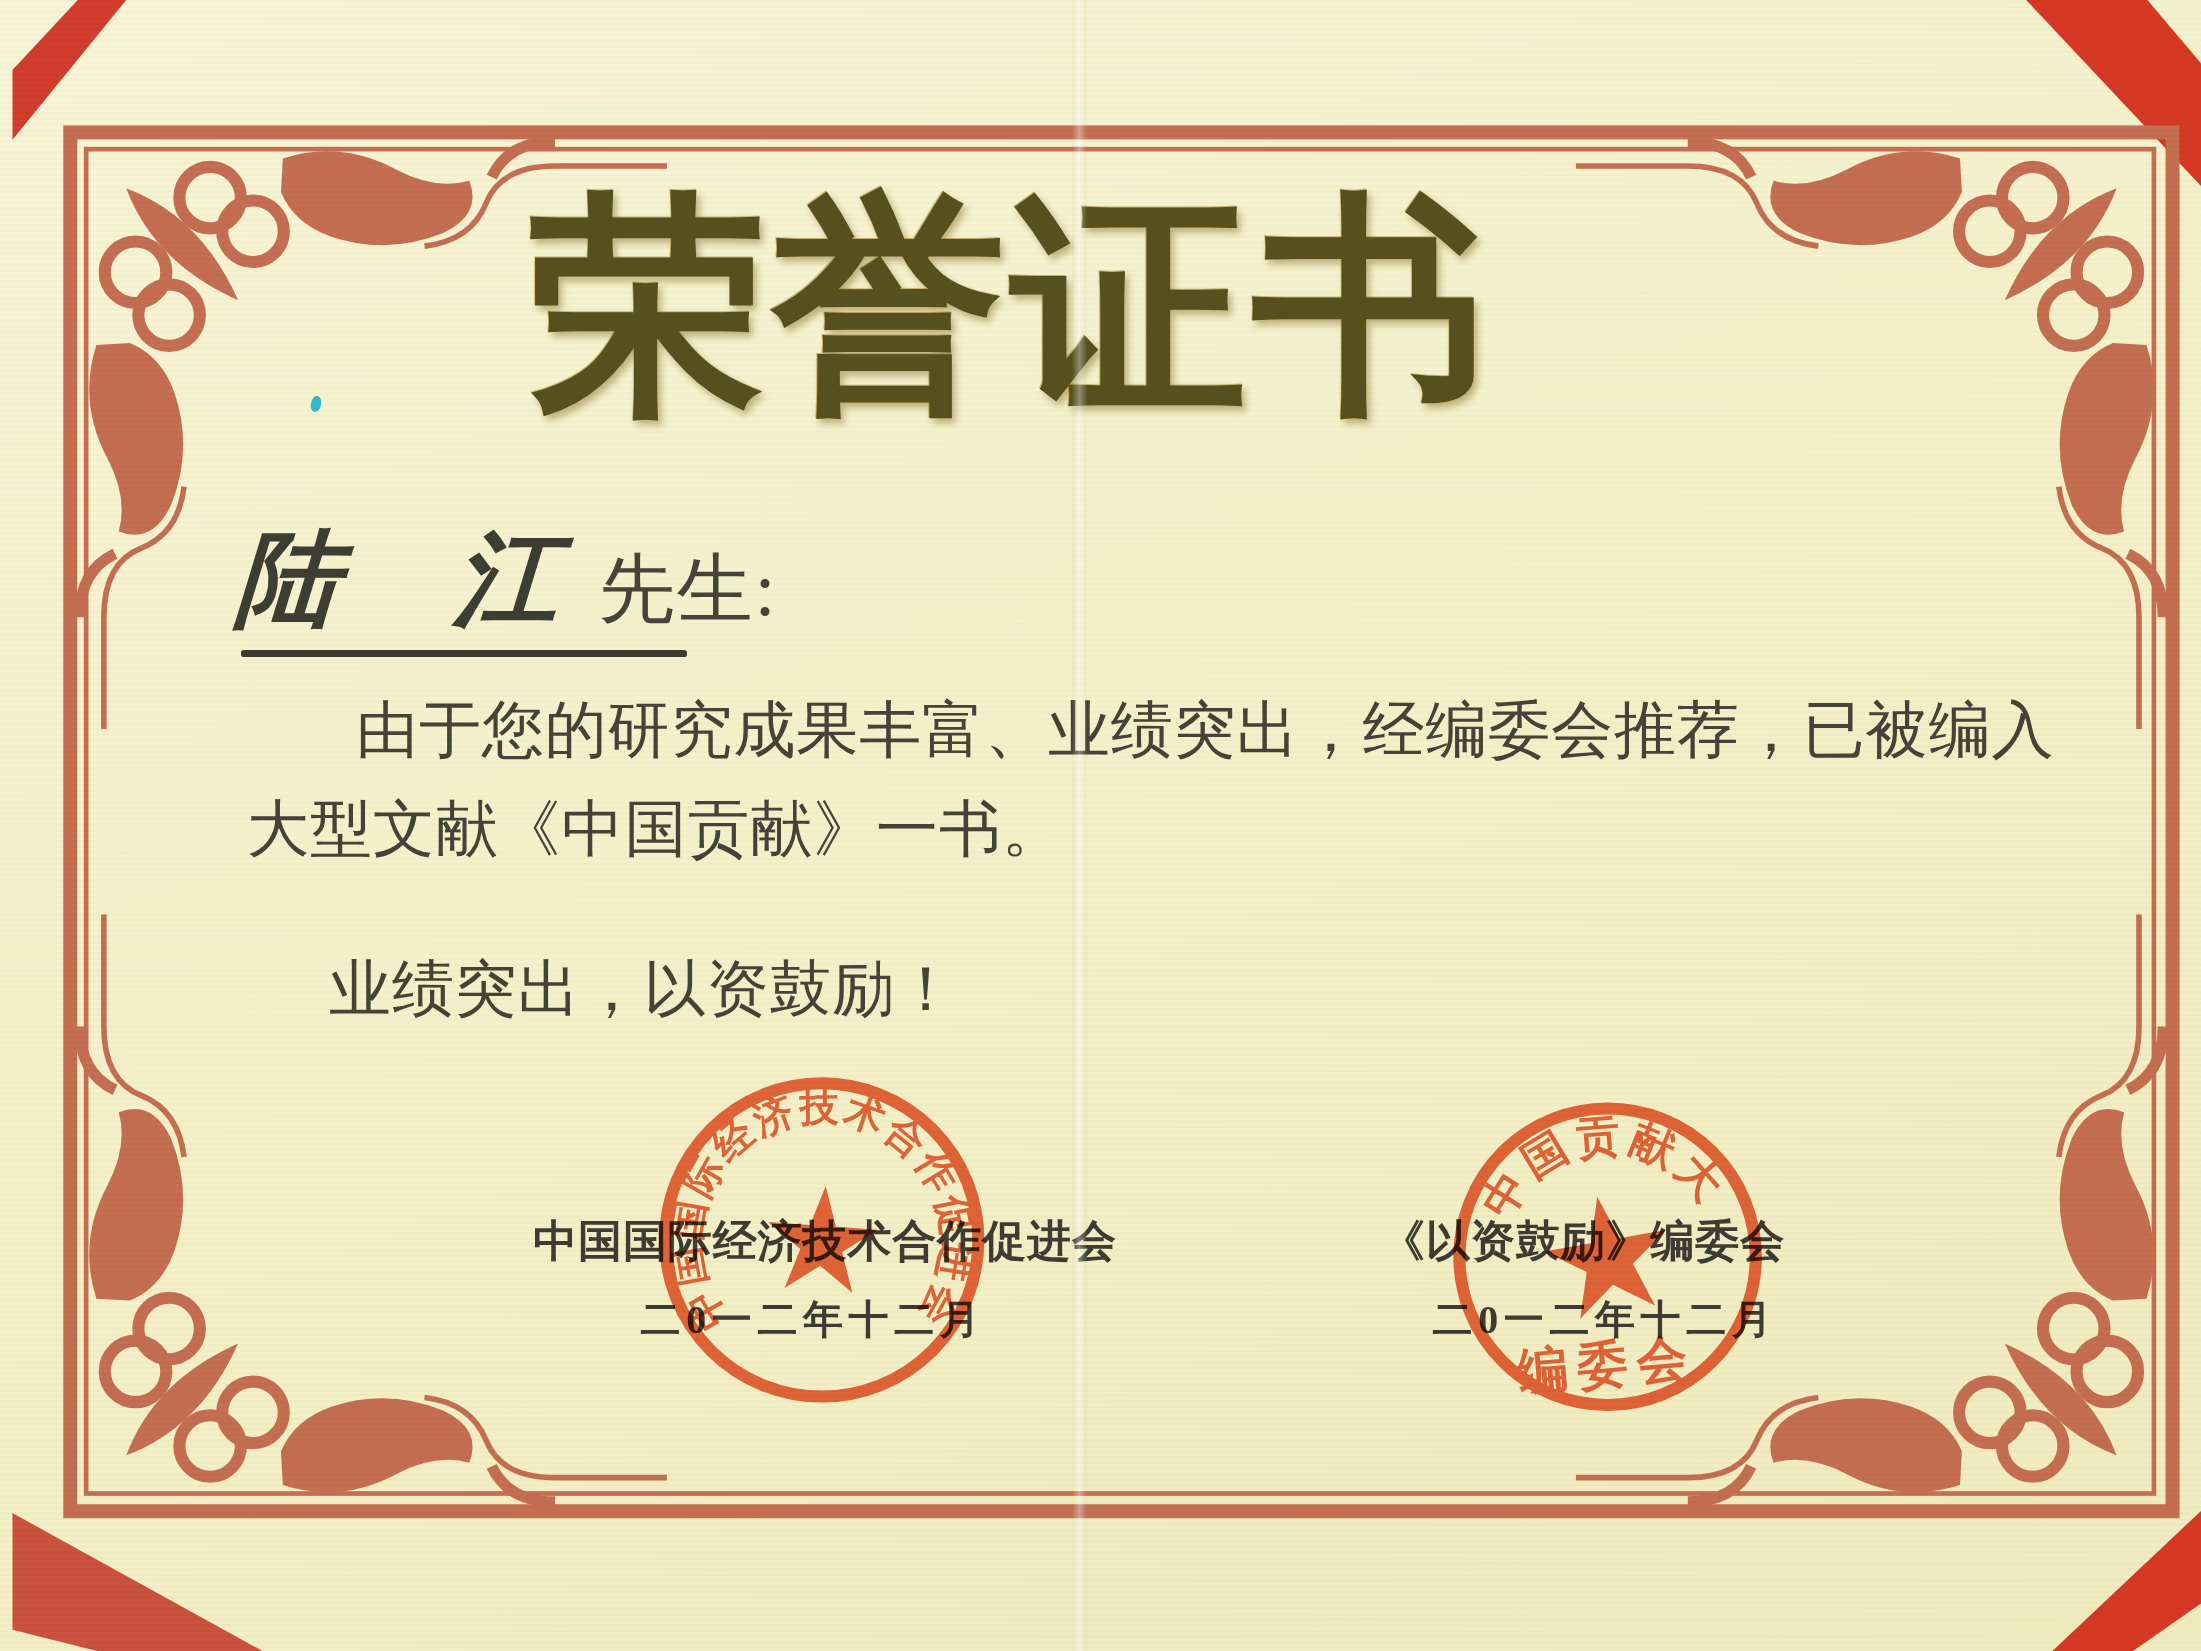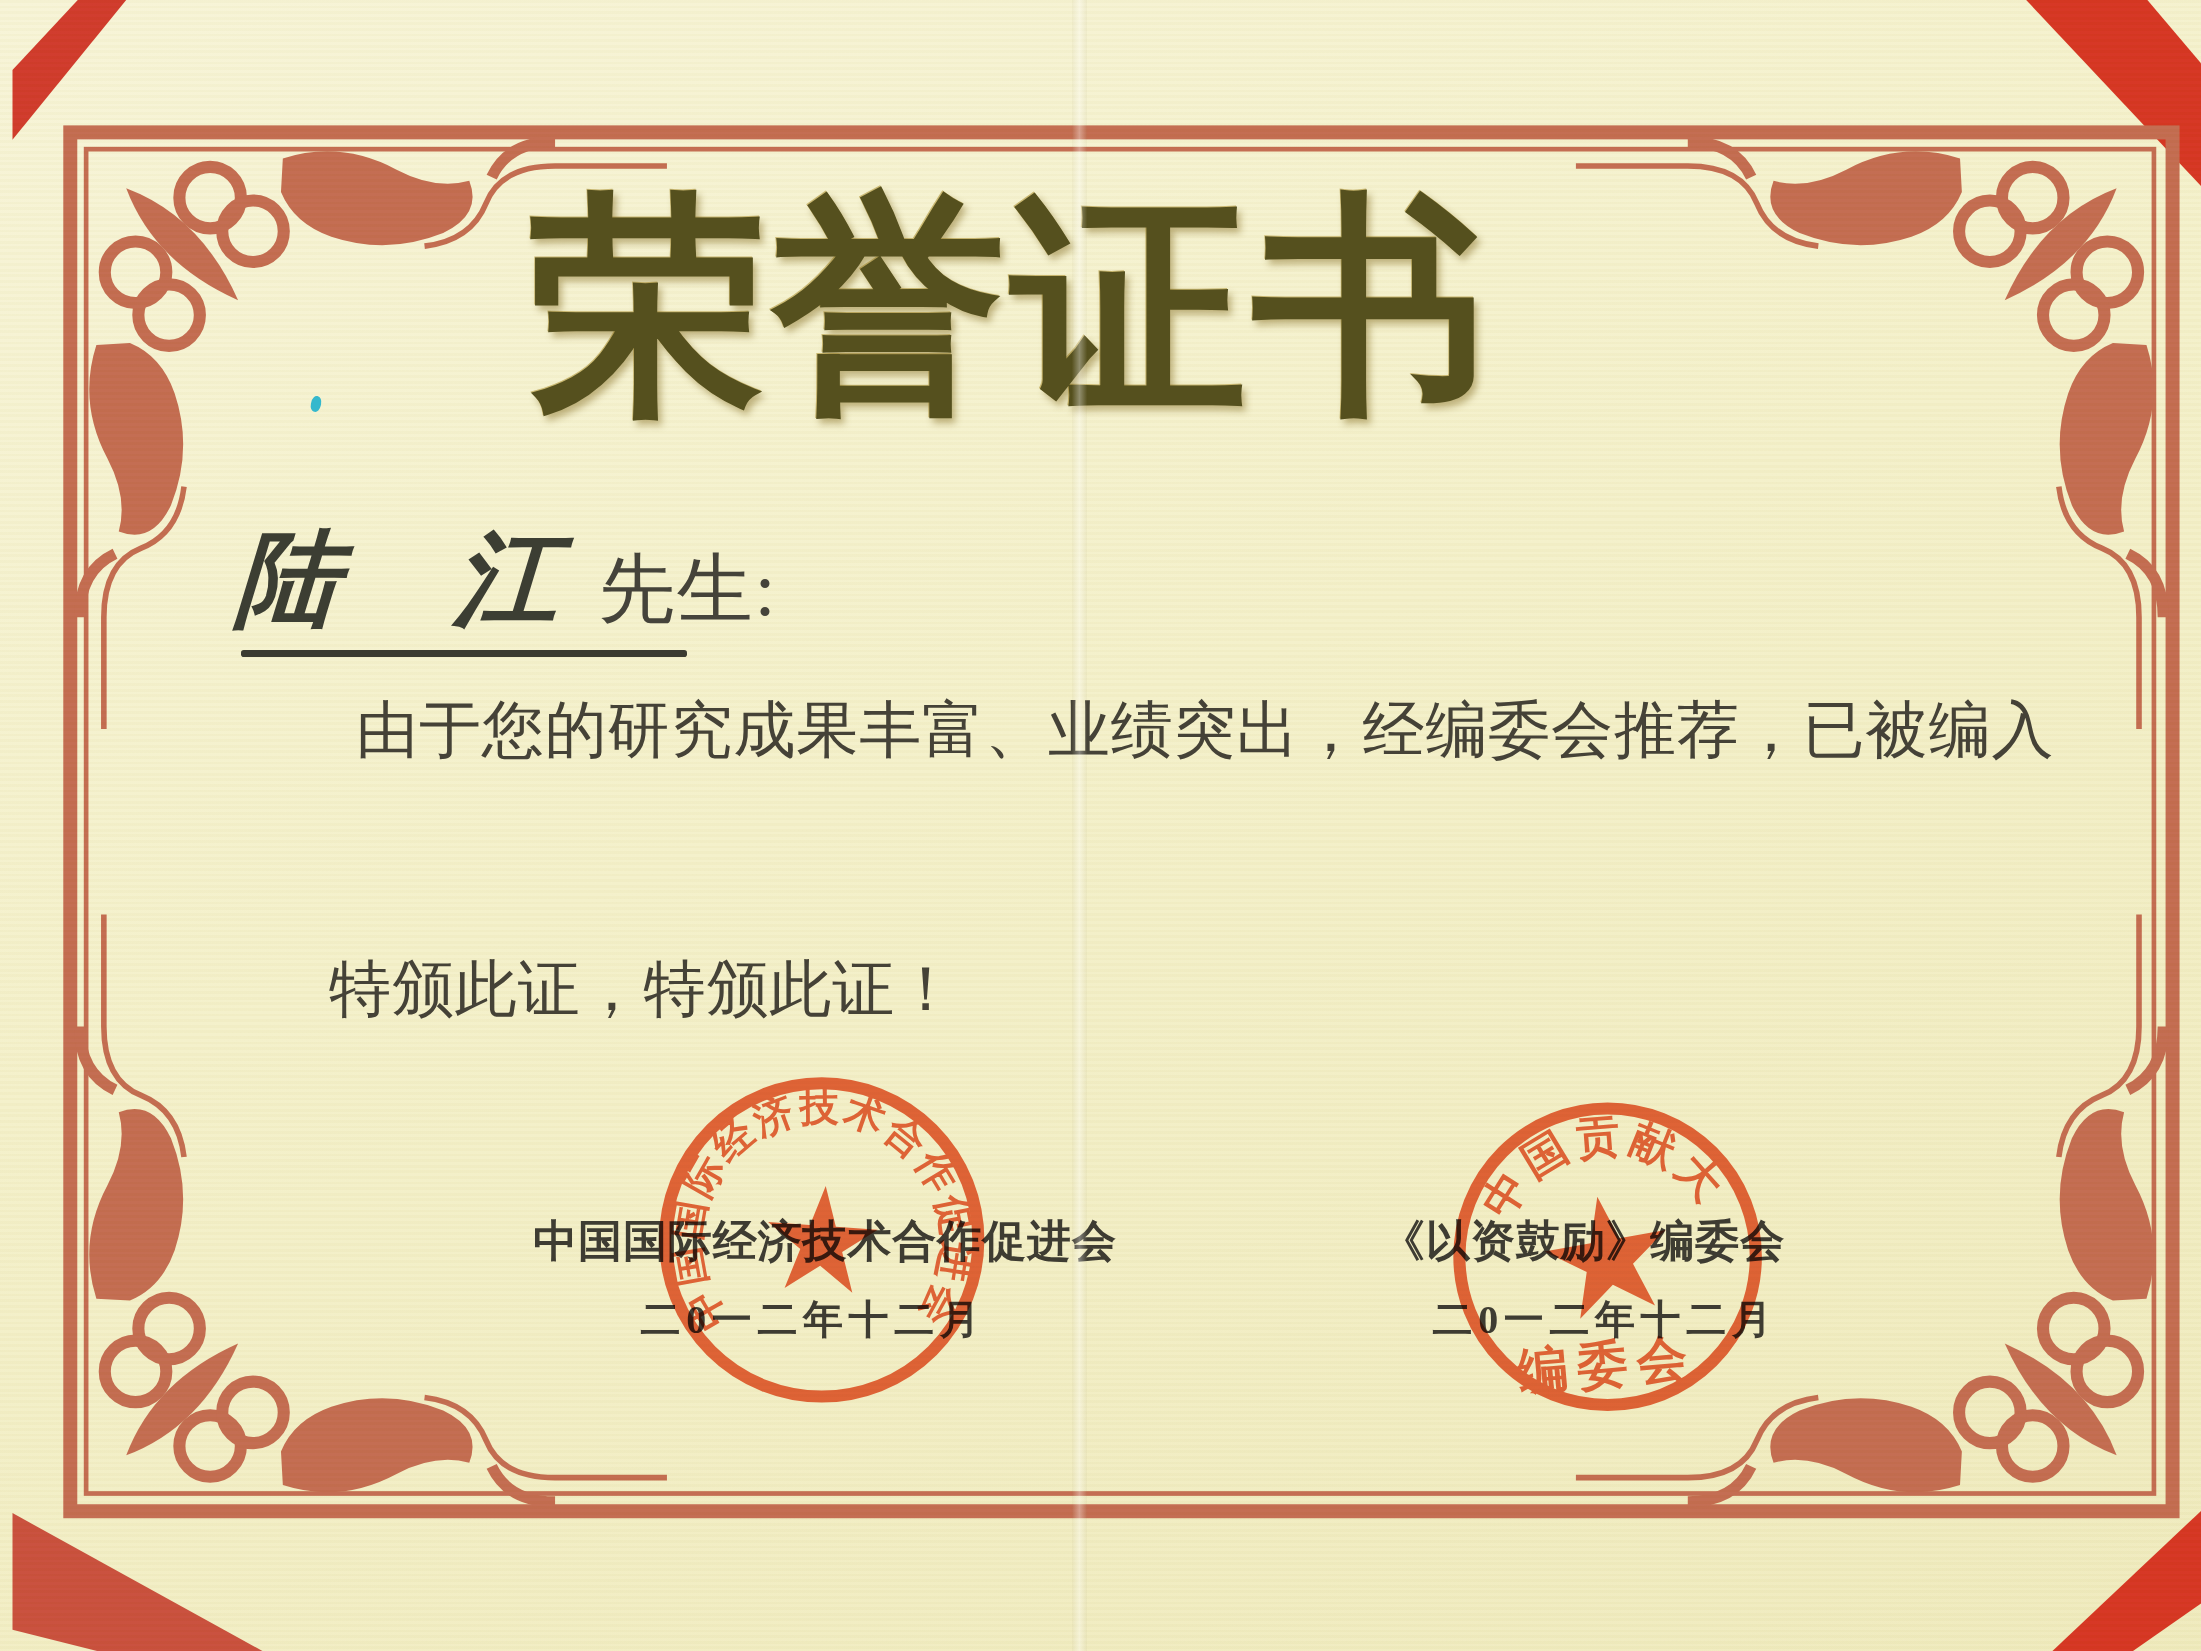--- a/index.html
+++ b/index.html
@@ -100,21 +100,22 @@
 
   <h1 class="title">荣誉证书</h1>
 
   <div class="recipient-row">
     <span class="recipient-name">陆　江</span>
     <span class="recipient-honorific">先生:</span>
   </div>
   <div class="name-underline"></div>
 
   <div class="body-line line1">由于您的研究成果丰富、业绩突出，经编委会推荐，已被编入</div>
-  <div class="body-line closing">特颁此证，特颁此证！</div>
+  <div class="body-line line2">大型文献《中国贡献》一书。</div>
+  <div class="body-line closing">业绩突出，以资鼓励！</div>
 
   <div class="sig sig-left-org"><span class="org">中国国际经济技术合作促进会</span></div>
   <div class="sig sig-left-date"><span class="date">二0一二年十二月</span></div>
   <div class="sig sig-right-org"><span class="org">《以资鼓励》编委会</span></div>
   <div class="sig sig-right-date"><span class="date">二0一二年十二月</span></div>
 
   <div class="ink-speck"></div>
   <div class="paper-crease"></div>
 
   <svg class="seals" viewBox="0 0 2362 1772" aria-hidden="true">

